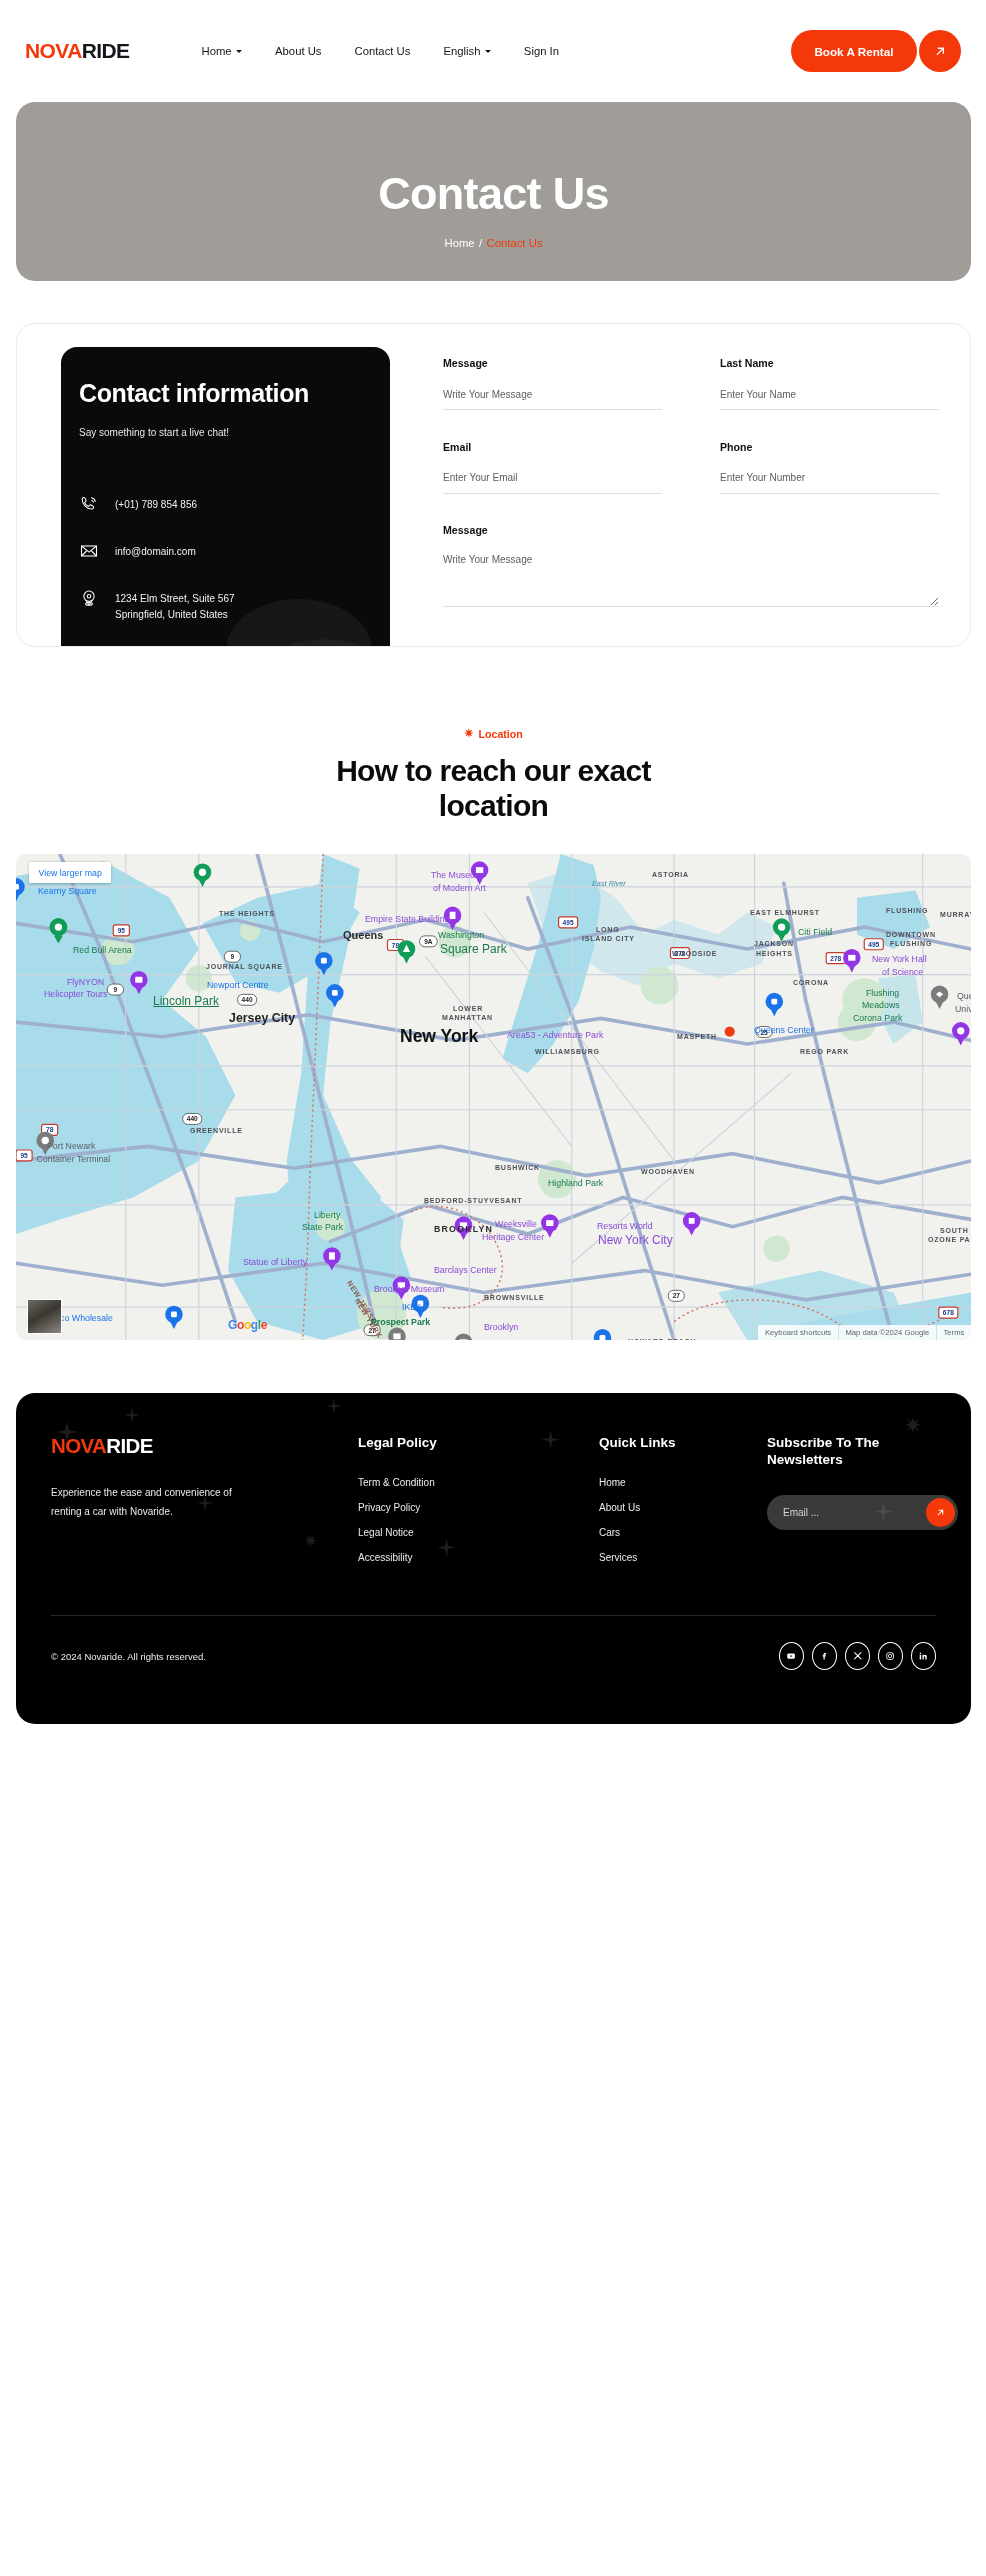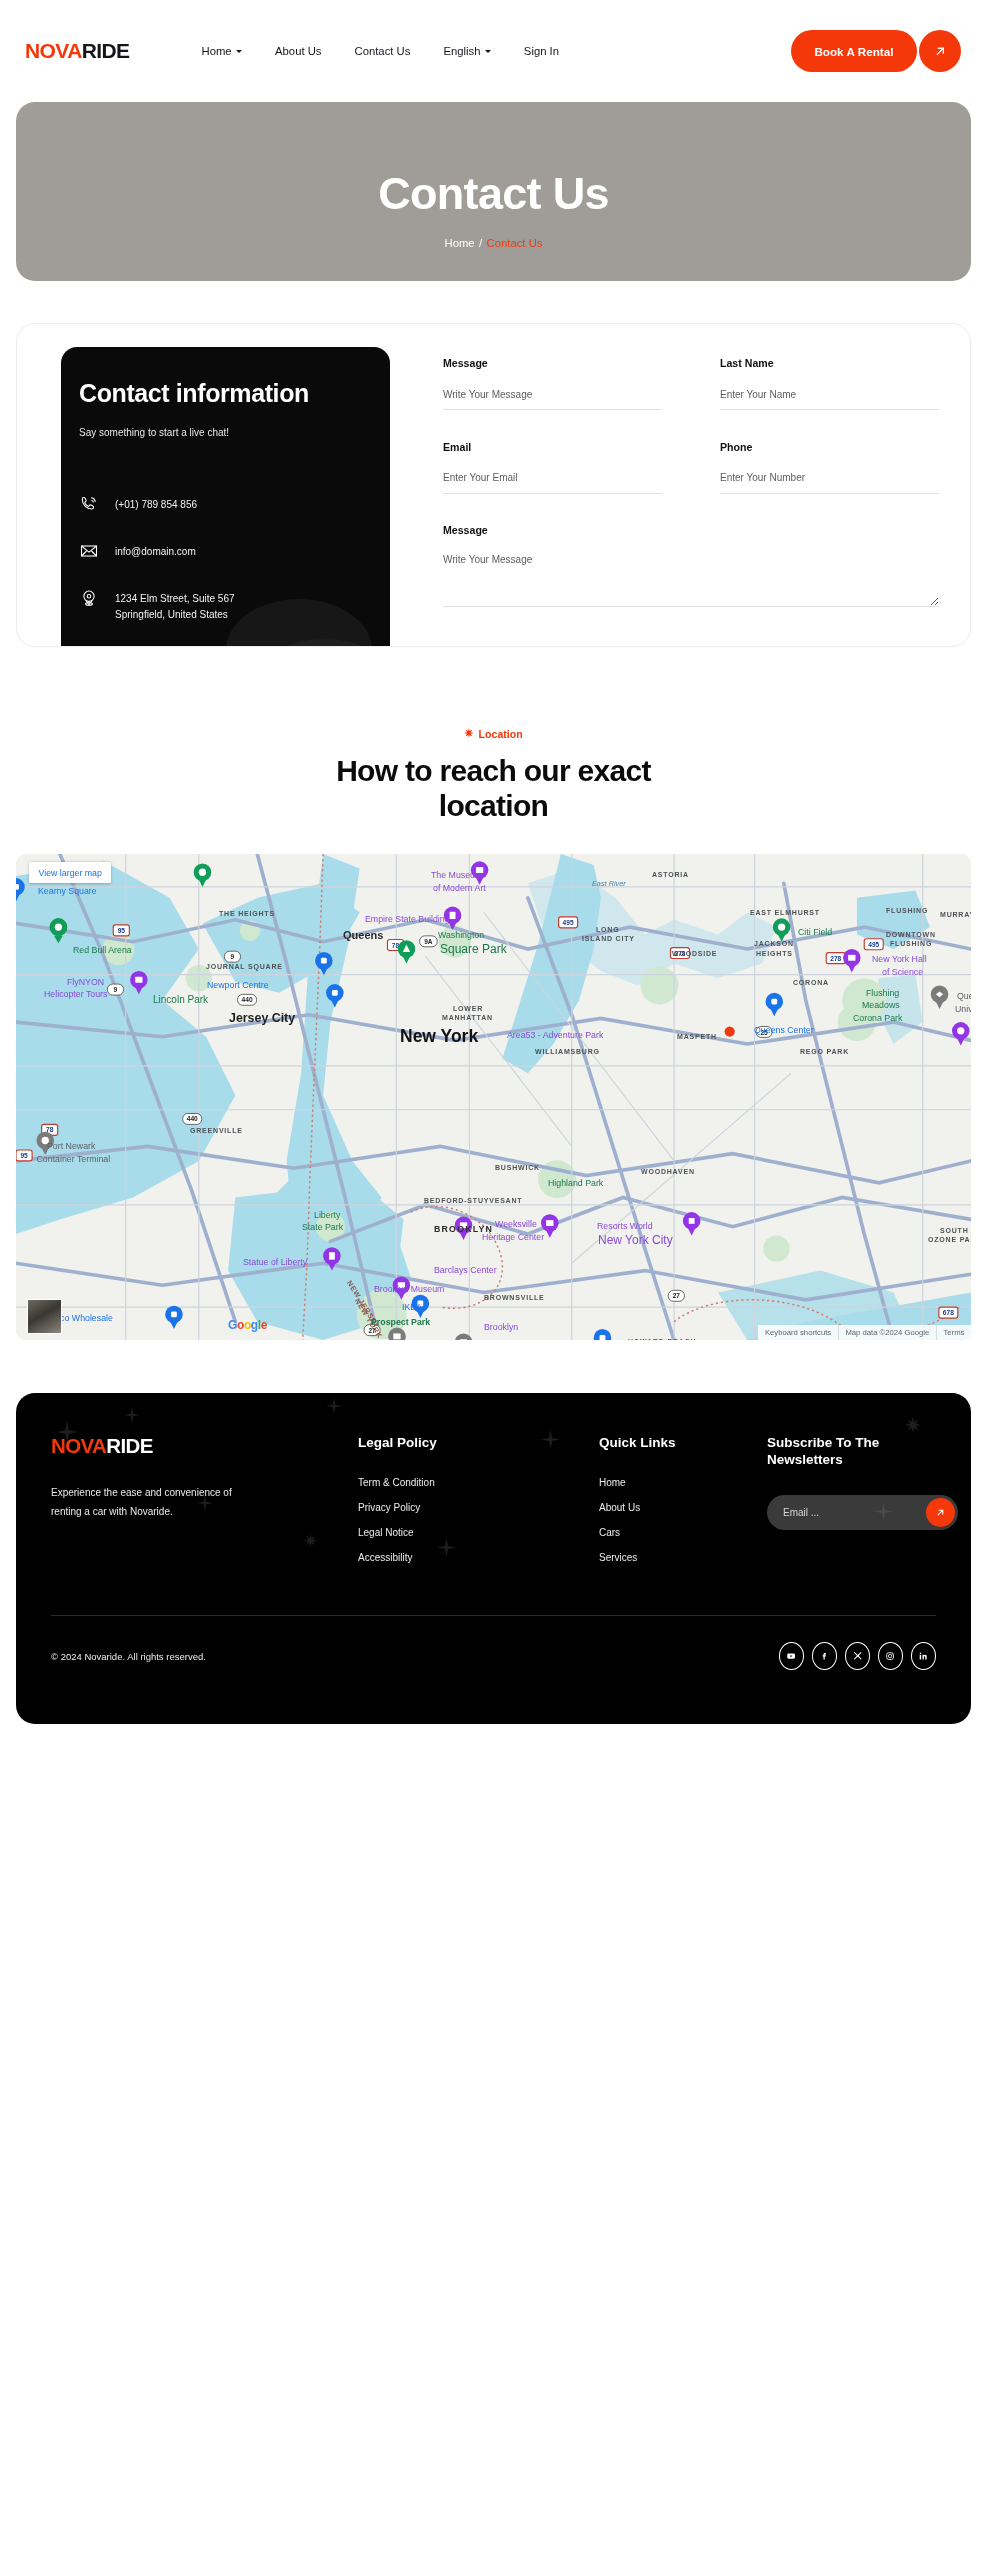--- a/index.html
+++ b/index.html
@@ -839,21 +839,21 @@
 
   <div id="map-labels" style="position:absolute;inset:0;">
       <div class="mk-label" style="position: absolute; white-space: nowrap; left: 23.4px; top: 13px; color: rgb(43, 43, 43); font-size: 9.5px; font-weight: 700;">Kearny</div>
       <div class="mk-label" style="position: absolute; white-space: nowrap; left: 22px; top: 32px; color: rgb(26, 115, 232); font-size: 8.8px;">Kearny Square</div>
       <div class="mk-label" style="position: absolute; white-space: nowrap; left: 203px; top: 56px; color: rgb(77, 81, 86); font-size: 7px; font-weight: 600; letter-spacing: 0.8px;">THE HEIGHTS</div>
       <div class="mk-label" style="position: absolute; white-space: nowrap; left: 57px; top: 91px; color: rgb(26, 122, 76); font-size: 8.8px;">Red Bull Arena</div>
       <div class="mk-label" style="position: absolute; white-space: nowrap; left: 190px; top: 109px; color: rgb(77, 81, 86); font-size: 7px; font-weight: 600; letter-spacing: 0.8px;">JOURNAL SQUARE</div>
       <div class="mk-label" style="position: absolute; white-space: nowrap; left: 191px; top: 126px; color: rgb(26, 115, 232); font-size: 8.8px;">Newport Centre</div>
       <div class="mk-label" style="position: absolute; white-space: nowrap; left: 51px; top: 123px; color: rgb(138, 73, 214); font-size: 8.8px;">FlyNYON</div>
       <div class="mk-label" style="position: absolute; white-space: nowrap; left: 28px; top: 135px; color: rgb(138, 73, 214); font-size: 8.8px;">Helicopter Tours</div>
-      <div class="mk-label" style="position: absolute; white-space: nowrap; left: 137px; top: 140px; color: rgb(26, 122, 76); font-size: 10px;">Lincoln Park</div>
+      <div class="mk-label" style="position: absolute; white-space: nowrap; left: 137px; top: 140px; color: rgb(26, 122, 76); font-size: 12px; text-decoration: underline;">Lincoln Park</div>
       <div class="mk-label" style="position: absolute; white-space: nowrap; left: 213px; top: 157px; color: rgb(31, 31, 31); font-size: 12.4px; font-weight: 700;">Jersey City</div>
       <div class="mk-label" style="position: absolute; white-space: nowrap; left: 415px; top: 16px; color: rgb(138, 73, 214); font-size: 8.8px;">The Museum</div>
       <div class="mk-label" style="position: absolute; white-space: nowrap; left: 417px; top: 29px; color: rgb(138, 73, 214); font-size: 8.8px;">of Modern Art</div>
       <div class="mk-label" style="position: absolute; white-space: nowrap; left: 349px; top: 60px; color: rgb(138, 73, 214); font-size: 8.8px;">Empire State Building</div>
       <div class="mk-label" style="position: absolute; white-space: nowrap; left: 327px; top: 75px; color: rgb(43, 43, 43); font-size: 11px; font-weight: 700;">Queens</div>
       <div class="mk-label" style="position: absolute; white-space: nowrap; left: 422px; top: 76px; color: rgb(26, 122, 76); font-size: 8.8px;">Washington</div>
       <div class="mk-label" style="position: absolute; white-space: nowrap; left: 424px; top: 88px; color: rgb(26, 122, 76); font-size: 12px;">Square Park</div>
       <div class="mk-label" style="position: absolute; white-space: nowrap; left: 437px; top: 151px; color: rgb(77, 81, 86); font-size: 7px; font-weight: 600; letter-spacing: 0.8px;">LOWER</div>
       <div class="mk-label" style="position: absolute; white-space: nowrap; left: 426px; top: 160px; color: rgb(77, 81, 86); font-size: 7px; font-weight: 600; letter-spacing: 0.8px;">MANHATTAN</div>
       <div class="mk-label" style="position: absolute; white-space: nowrap; left: 384px; top: 172px; color: rgb(17, 17, 17); font-size: 17.5px; font-weight: 700;">New York</div>

